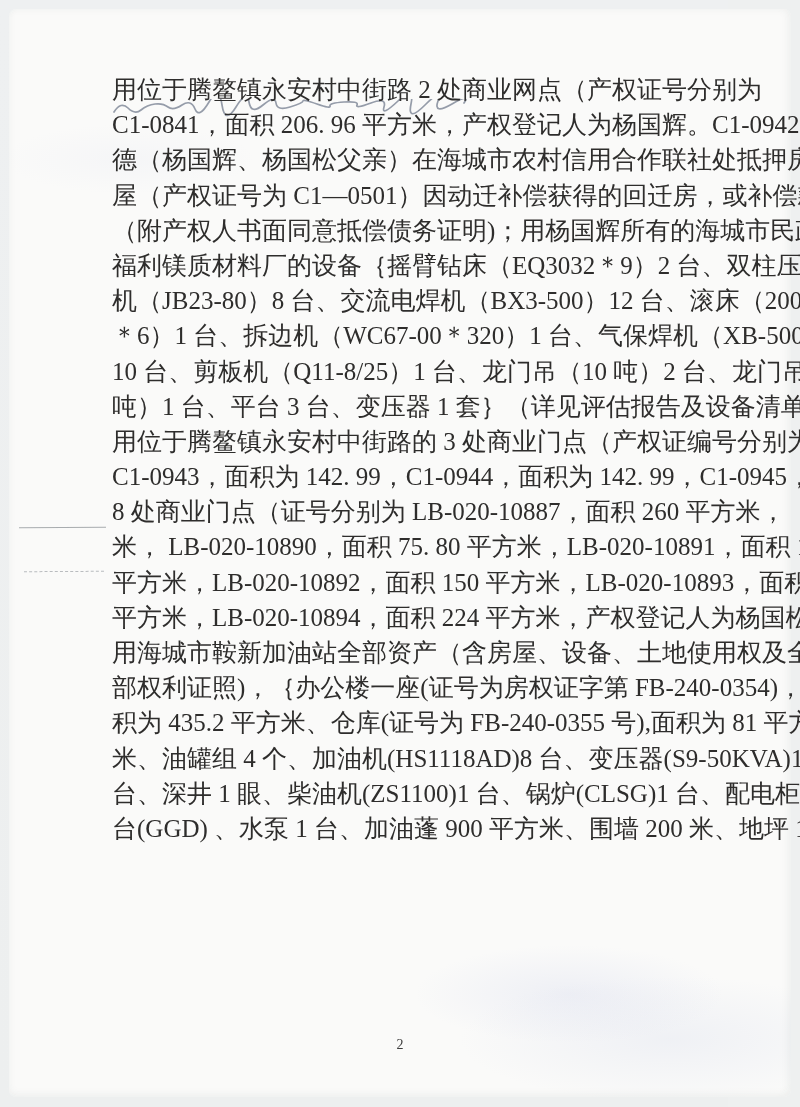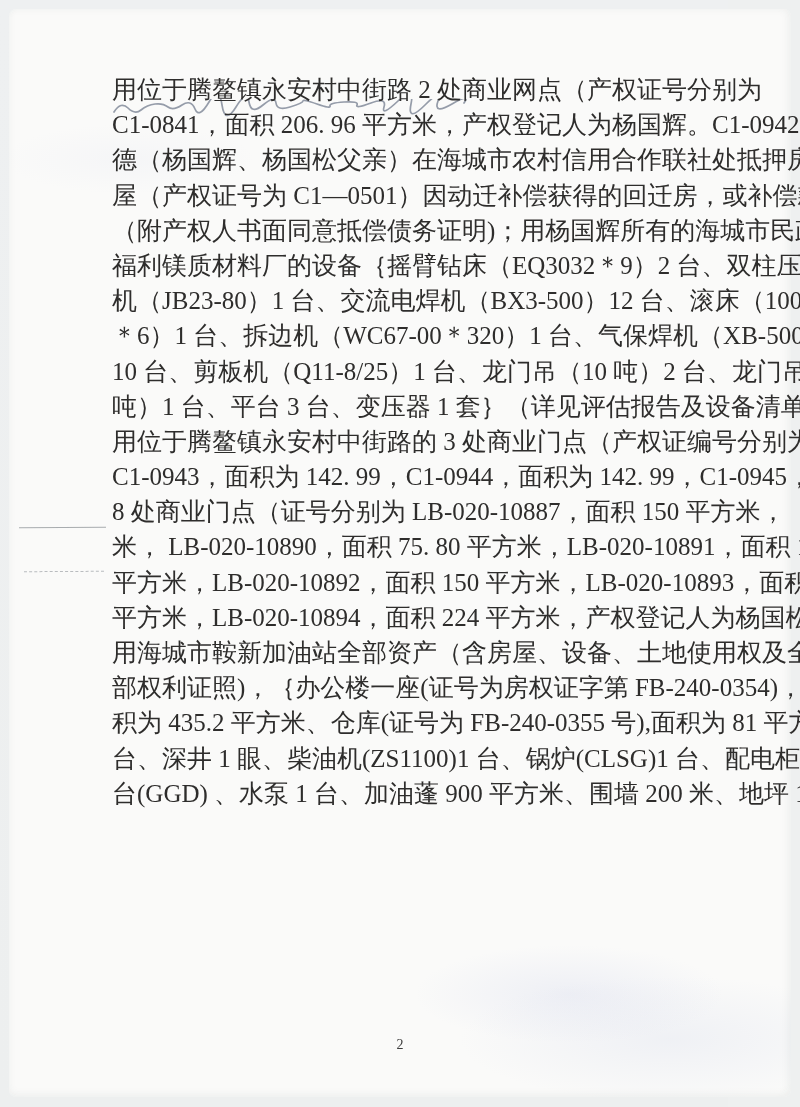--- a/index.html
+++ b/index.html
@@ -99,33 +99,34 @@
     <div class="margin-mark-solid"></div>
     <div class="margin-mark-dashed"></div>
 
     <div class="text-block">
       <div class="text-line">用位于腾鳌镇永安村中街路 2 处商业网点（产权证号分别为</div>
       <div class="text-line">C1-0841，面积 206. 96 平方米，产权登记人为杨国辉。C1-0942，</div>
       <div class="text-line">德（杨国辉、杨国松父亲）在海城市农村信用合作联社处抵押房</div>
       <div class="text-line">屋（产权证号为 C1—0501）因动迁补偿获得的回迁房，或补偿款</div>
       <div class="text-line">（附产权人书面同意抵偿债务证明)；用杨国辉所有的海城市民政</div>
       <div class="text-line">福利镁质材料厂的设备｛摇臂钻床（EQ3032＊9）2 台、双柱压力</div>
-      <div class="text-line">机（JB23-80）1 台、交流电焊机（BX3-500）12 台、滚床（100</div>
+      <div class="text-line">机（JB23-80）8 台、交流电焊机（BX3-500）12 台、滚床（200</div>
       <div class="text-line">＊6）1 台、拆边机（WC67-00＊320）1 台、气保焊机（XB-500K）</div>
       <div class="text-line">10 台、剪板机（Q11-8/25）1 台、龙门吊（10 吨）2 台、龙门吊（5</div>
       <div class="text-line">吨）1 台、平台 3 台、变压器 1 套｝（详见评估报告及设备清单）;</div>
       <div class="text-line">用位于腾鳌镇永安村中街路的 3 处商业门点（产权证编号分别为</div>
       <div class="text-line">C1-0943，面积为 142. 99，C1-0944，面积为 142. 99，C1-0945，</div>
-      <div class="text-line">8 处商业门点（证号分别为 LB-020-10887，面积 150 平方米，</div>
+      <div class="text-line">8 处商业门点（证号分别为 LB-020-10887，面积 260 平方米，</div>
       <div class="text-line">米， LB-020-10890，面积 75. 80 平方米，LB-020-10891，面积 150</div>
       <div class="text-line">平方米，LB-020-10892，面积 150 平方米，LB-020-10893，面积 150</div>
       <div class="text-line">平方米，LB-020-10894，面积 224 平方米，产权登记人为杨国松）；</div>
       <div class="text-line">用海城市鞍新加油站全部资产（含房屋、设备、土地使用权及全</div>
       <div class="text-line">部权利证照)，｛办公楼一座(证号为房权证字第 FB-240-0354)，面</div>
       <div class="text-line">积为 435.2 平方米、仓库(证号为 FB-240-0355 号),面积为 81 平方</div>
+      <div class="text-line">米、油罐组 4 个、加油机(HS1118AD)8 台、变压器(S9-50KVA)1</div>
       <div class="text-line">台、深井 1 眼、柴油机(ZS1100)1 台、锅炉(CLSG)1 台、配电柜 1</div>
       <div class="text-line">台(GGD) 、水泵 1 台、加油蓬 900 平方米、围墙 200 米、地坪 1000</div>
     </div>
 
     <div class="page-number">2</div>
 
   </div>
 </div>
 
 </body></html>

